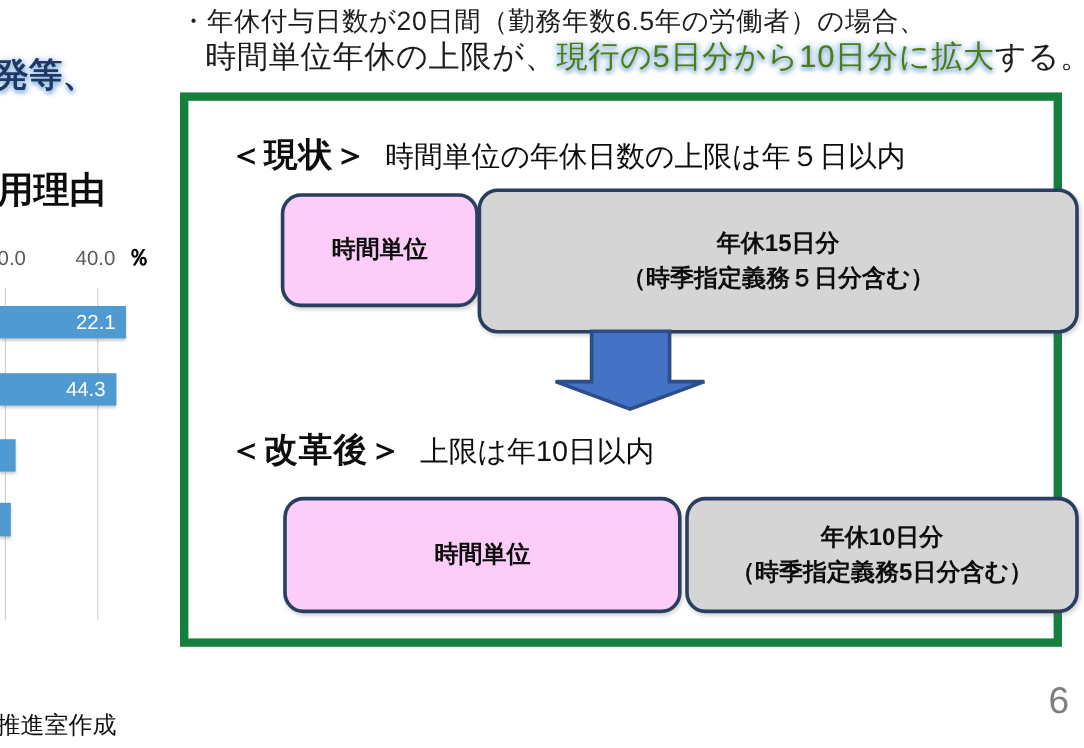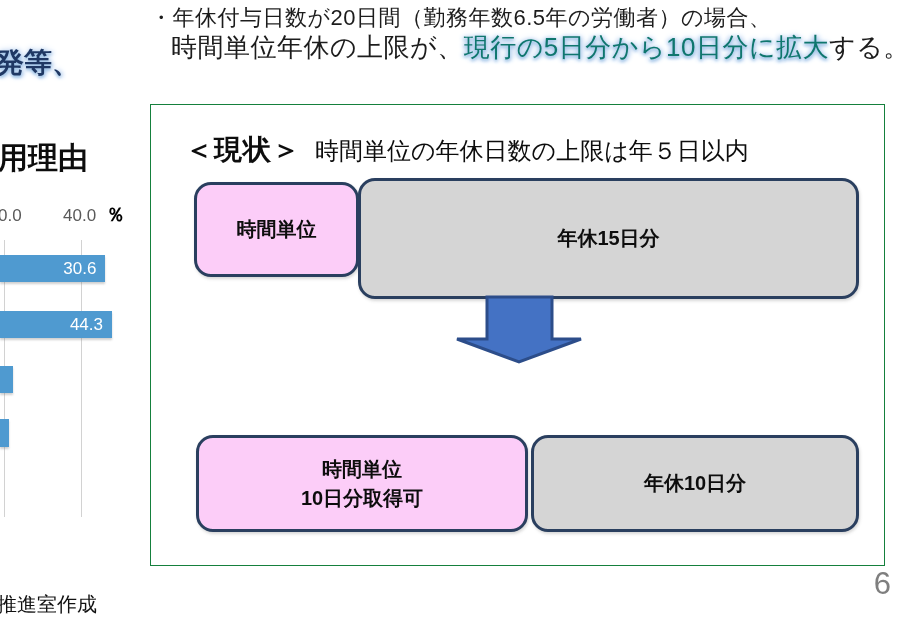--- a/index.html
+++ b/index.html
@@ -9,21 +9,21 @@
     font-family: "Liberation Sans", "DejaVu Sans", sans-serif;
     position: relative; overflow: hidden;
     color: #1a1a1a;
   }
   .abs { position: absolute; }
 
   
   .title-line1 { left: 150px; top: 2px; font-size: 22px; line-height: 31px; letter-spacing: 0.5px; color: #1c1c1c; white-space: nowrap; }
   .title-line2 { left: 171px; top: 32px; font-size: 26px; line-height: 31px; letter-spacing: 0.5px; color: #1c1c1c; white-space: nowrap; }
   .glow {
-    color: #0f766e;
+    color: #4d7c0f;
     text-shadow: 0 2px 3px #9cc2e5, 2px 1px 4px #a9c7ec, -2px 1px 4px #a9c7ec, 0 0 7px #bdd3f0;
   }
 
   
   .left-fragment {
     left: -4px; top: 44px; font-size: 28px; font-weight: bold;
     color: #1f3864; white-space: nowrap;
     text-shadow: 0 2px 3px #9cc2e5, 2px 1px 4px #a9c7ec, 0 0 7px #bdd3f0;
   }
   .chart-title-fragment { left: -2px; top: 138px; font-size: 30px; font-weight: bold; color: #0d0d0d; white-space: nowrap; }
@@ -34,33 +34,34 @@
 
   .chart-bar {
     left: 0; height: 27px; background: #4f9ad0;
     display: flex; align-items: center; justify-content: flex-end;
     color: #ffffff; font-size: 17px; padding-right: 9px;
     box-shadow: 0 2px 2px rgba(120,120,120,0.35);
   }
 
   
   .main-frame {
-    left: 150px; top: 104px; width: 735px; height: 462px;
-    border: 1px solid #15803d; background: #ffffff;
+    left: 150px; top: 77px; width: 735px; height: 462px;
+    border: 7px solid #15803d; background: #ffffff;
   }
   .section-heading { white-space: nowrap; color: #0d0d0d; }
   .section-heading .hd-bold { font-size: 28px; font-weight: bold; letter-spacing: 1px; }
   .section-heading .hd-rest { font-size: 24px; margin-left: 14px; }
 
   .round-box {
     border: 3px solid #2a3f5f; border-radius: 17px;
     display: flex; flex-direction: column; align-items: center; justify-content: center;
     text-align: center; font-weight: bold; color: #0d0d0d;
     font-size: 20px; line-height: 29px;
     box-shadow: 1px 2px 3px rgba(100,100,100,0.25);
+    margin-left: 34px;
   }
   .pink-fill { background: #fccdf8; }
   .gray-fill { background: #d5d5d5; }
 
   .box-pink-1 { left: 43px;  top: 77px;  width: 165px; height: 95px; }
   .box-gray-1 { left: 207px; top: 73px;  width: 501px; height: 121px; }
   .box-pink-2 { left: 45px;  top: 330px; width: 332px; height: 97px; }
   .box-gray-2 { left: 380px; top: 330px; width: 328px; height: 97px; }
 
   .heading-current { left: 34px; top: 26px; }
@@ -84,23 +85,23 @@
 <div class="abs chart-title-fragment">用理由</div>
 
 <div>
   <div class="abs tick-label" style="left:-2px; top:206px;">0.0</div>
   <div class="abs tick-label" style="left:63px; top:206px;">40.0</div>
   <div class="abs pct-label" style="left:106px; top:202px;">％</div>
   <div class="abs gridline" style="left:4px;"></div>
   <div class="abs gridline" style="left:81px;"></div>
 
   <div class="abs chart-bar" style="top: 255px; width: 105.4px; background: rgb(79, 154, 208);">
-      <span>30.6</span>
+      <span>22.1</span>
     </div>
-  <div class="abs chart-bar" style="top: 311px; width: 112px; background: rgb(79, 154, 208);">
+  <div class="abs chart-bar" style="top: 311px; width: 97px; background: rgb(79, 154, 208);">
       <span>44.3</span>
     </div>
   <div class="abs chart-bar" style="top: 366px; width: 13.2px; background: rgb(79, 154, 208);">
       <span></span>
     </div>
   <div class="abs chart-bar" style="top: 419px; height: 28px; width: 8.1px; background: rgb(79, 154, 208);">
       <span></span>
     </div>
 </div>
 
@@ -108,32 +109,36 @@
 
   <div class="abs section-heading heading-current">
     <span class="hd-bold">＜現状＞</span><span class="hd-rest">時間単位の年休日数の上限は年５日以内</span>
   </div>
 
   <div class="abs round-box pink-fill box-pink-1">
     <div>時間単位</div>
   </div>
   <div class="abs round-box gray-fill box-gray-1">
     <div>年休15日分</div>
+    <div>（時季指定義務５日分含む）</div>
   </div>
 
   <div class="abs arrow-wrap">
     <svg width="130" height="70" viewBox="0 0 130 70">
       <polygon points="33,2 98,2 98,44 127,44 65,67 3,44 33,44" fill="#4472c4" stroke="#2c4d8a" stroke-width="3" stroke-linejoin="miter"></polygon>
     </svg>
   </div>
 
+  <div class="abs section-heading heading-reform">
+    <span class="hd-bold">＜改革後＞</span><span class="hd-rest">上限は年10日以内</span>
+  </div>
 
   <div class="abs round-box pink-fill box-pink-2">
     <div>時間単位</div>
-    <div>10日分取得可</div>
   </div>
   <div class="abs round-box gray-fill box-gray-2">
     <div>年休10日分</div>
+    <div>（時季指定義務5日分含む）</div>
   </div>
 </div>
 
 <div class="abs footer-credit">推進室作成</div>
 <div class="abs page-number">6</div>
 
 </body></html>

